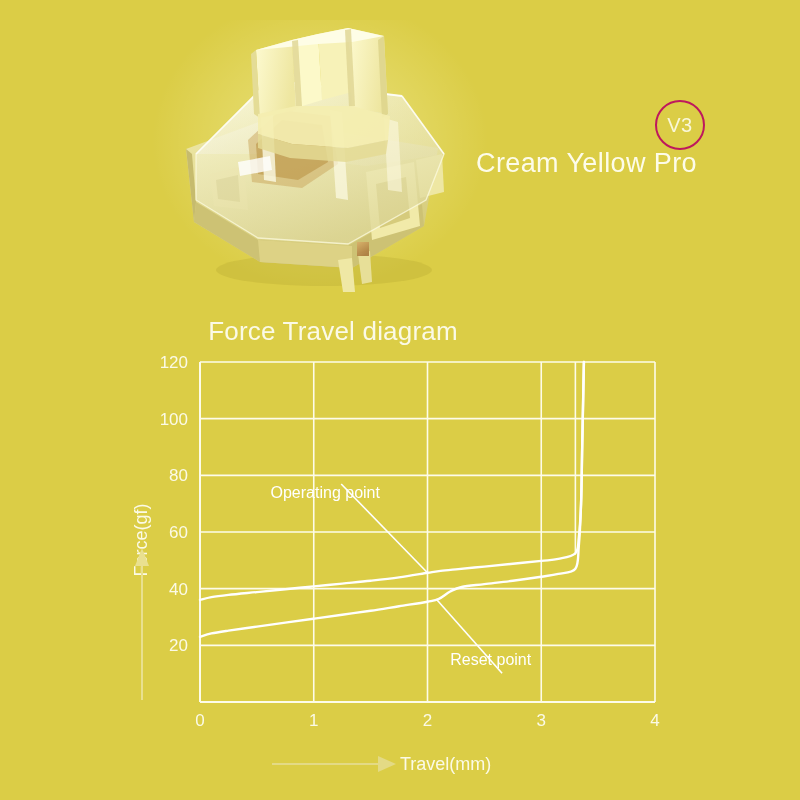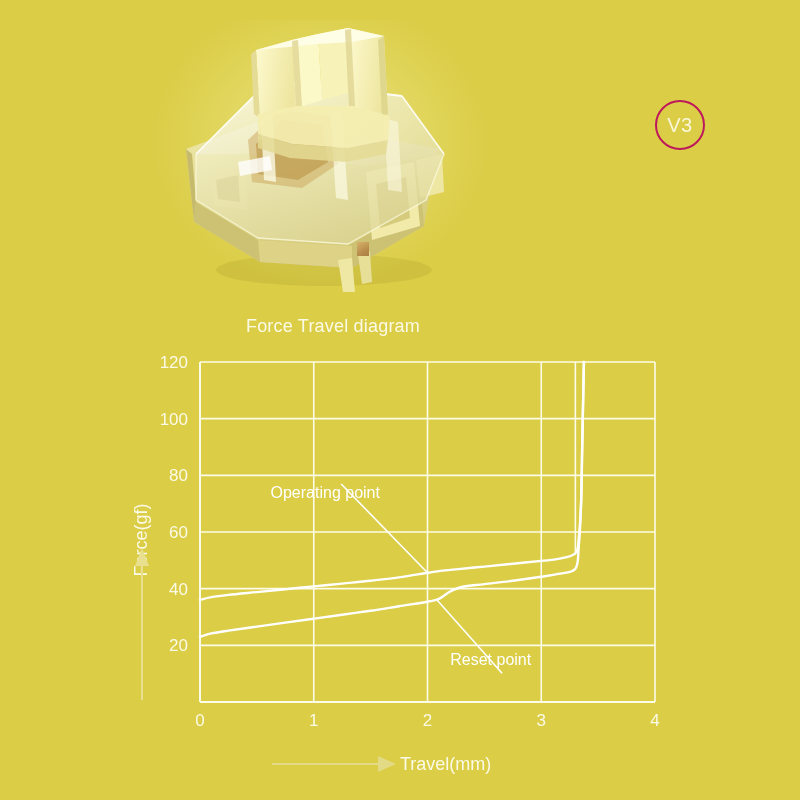--- a/index.html
+++ b/index.html
@@ -69,21 +69,21 @@
     letter-spacing: 0.5px;
   }
 
   
 
   #chart-title {
     position: absolute;
     left: 0; top: 316px;
     width: 666px;
     text-align: center;
-    font-size: 18px;
+    font-size: 26px;
     color: #fbfae6;
     letter-spacing: 0.2px;
   }
 
   #chart-area {
     position: absolute;
     left: 0; top: 0;
     width: 800px; height: 800px;
   }
   #chart-area svg { display: block; width: 800px; height: 800px; }
@@ -192,20 +192,21 @@
       <path d="M104 36 L140 26 L166 20 L196 14 L232 22 L200 28 L166 30 L136 33 Z" fill="#fefde6"></path>
 
       <path d="M140 27 L146 26 L150 92 L144 94 Z" fill="#ded592" opacity="0.8"></path>
       <path d="M193 16 L199 15 L203 92 L197 93 Z" fill="#ded592" opacity="0.8"></path>
 
       <path d="M106 100 L144 92 L200 92 L238 102 L236 126 L196 134 L140 130 L106 120 Z" fill="#f4eeb0" opacity="0.92"></path>
       <path d="M106 120 L140 130 L196 134 L236 126 L234 140 L194 148 L138 144 L106 134 Z" fill="#e4da94" opacity="0.85"></path>
     </svg>
   </div>
 
+  <div id="product-name">Cream Yellow Pro</div>
 
   <div id="version-badge">V3</div>
 </div>
 
 <div id="chart-title">Force Travel diagram</div>
 
 <div id="chart-area">
   <svg id="chart-svg" xmlns="http://www.w3.org/2000/svg" viewBox="0 0 800 800">
     <g id="gridlines">
         <line x1="200" y1="362" x2="200" y2="702" stroke="#fdfce9" stroke-width="2"></line>

